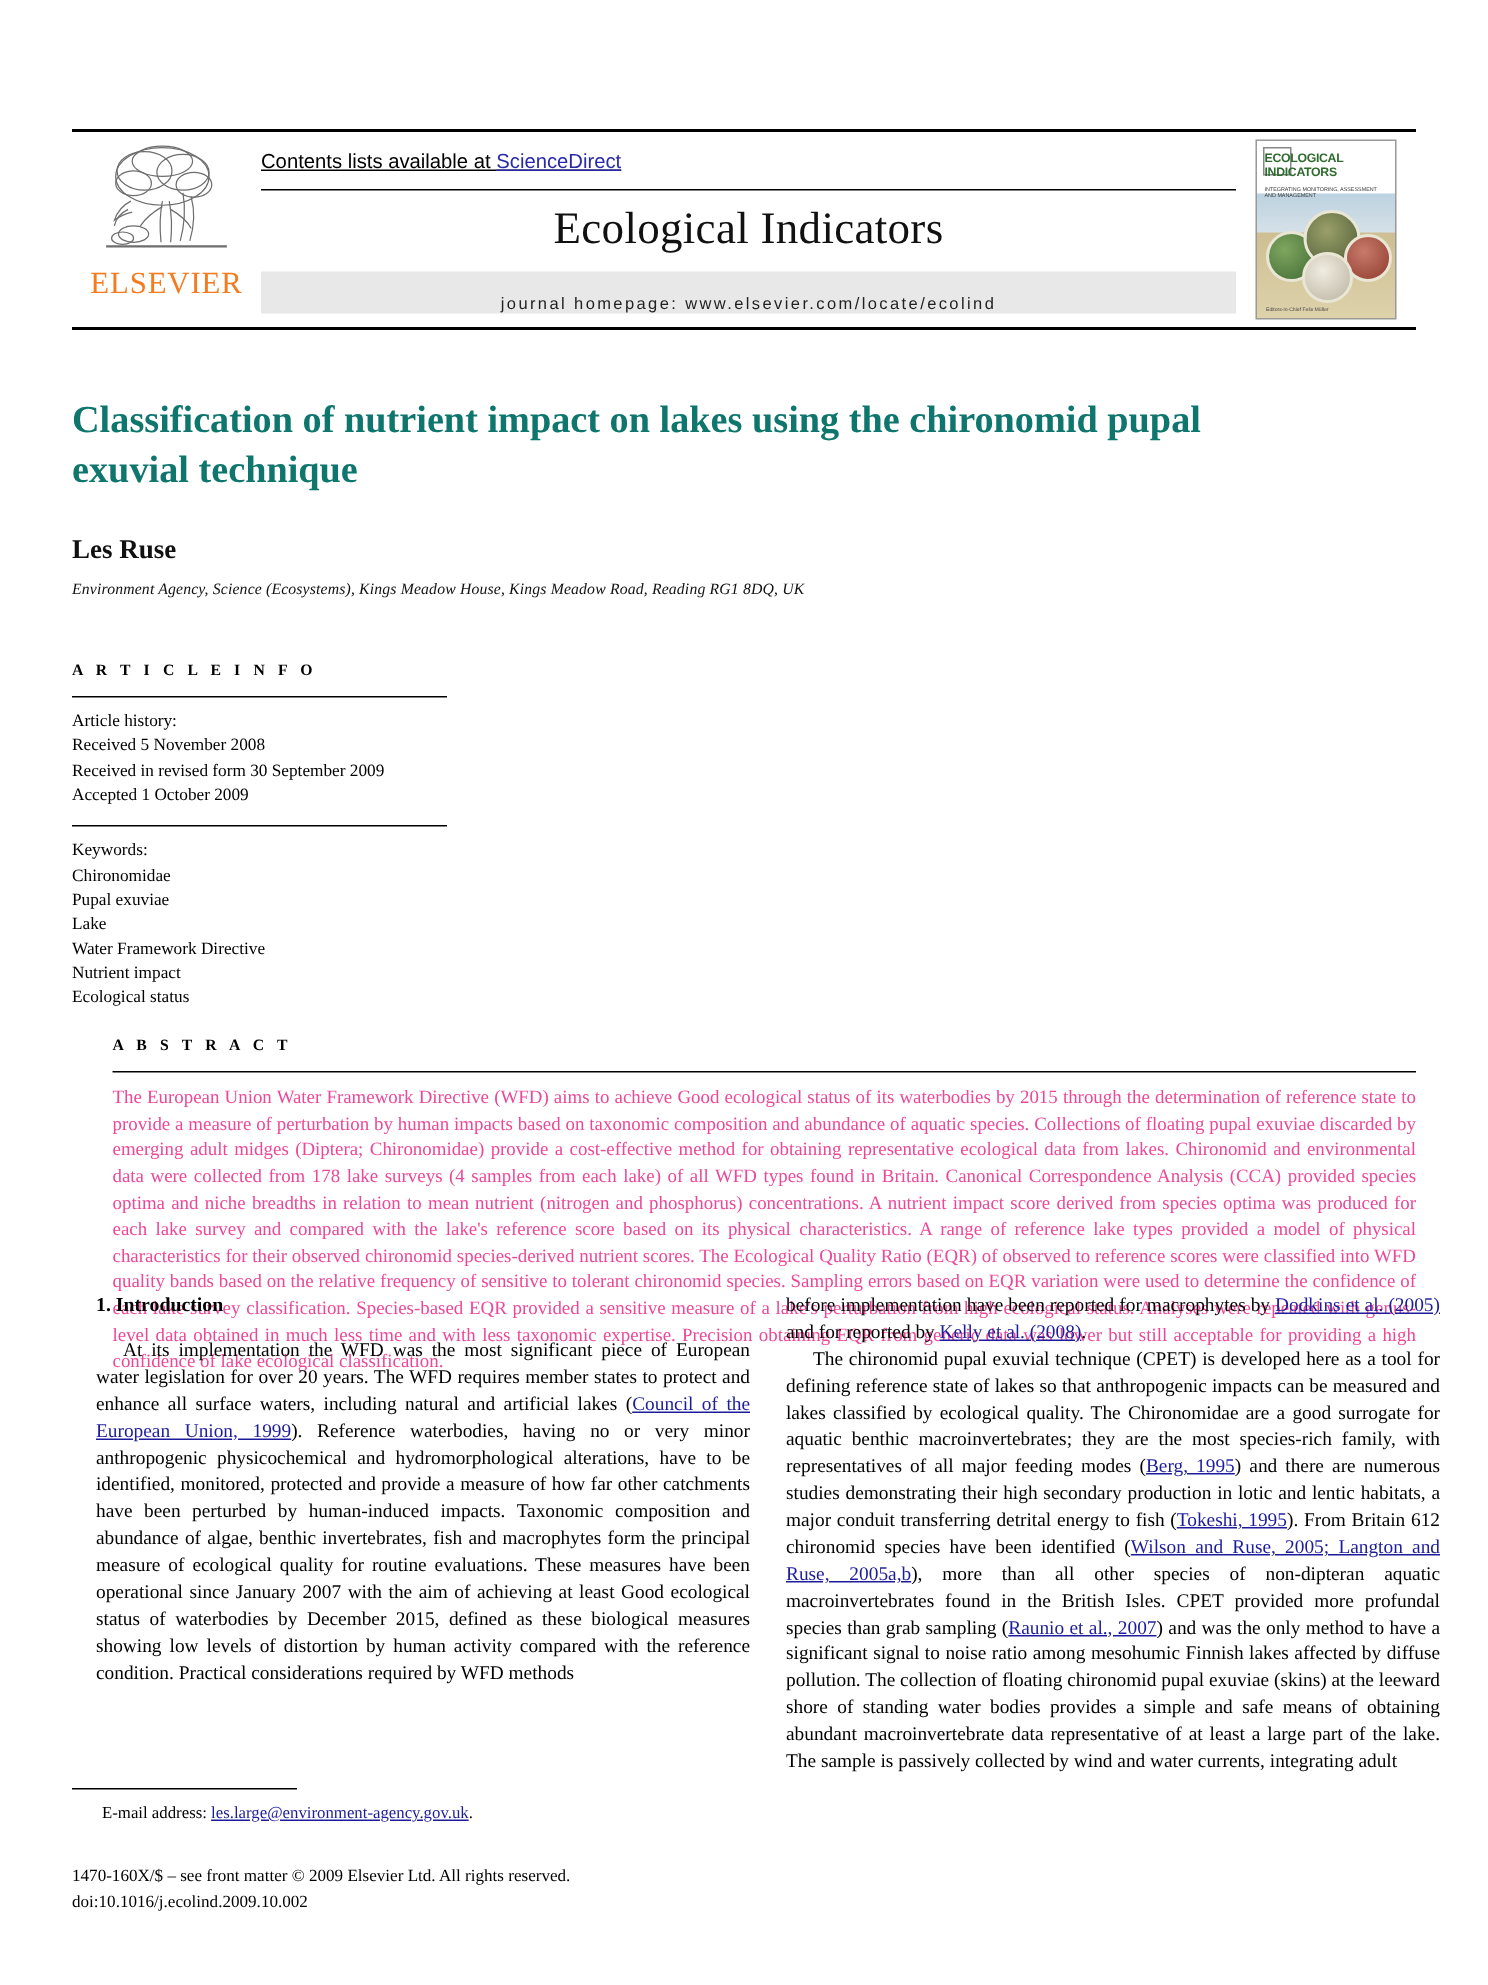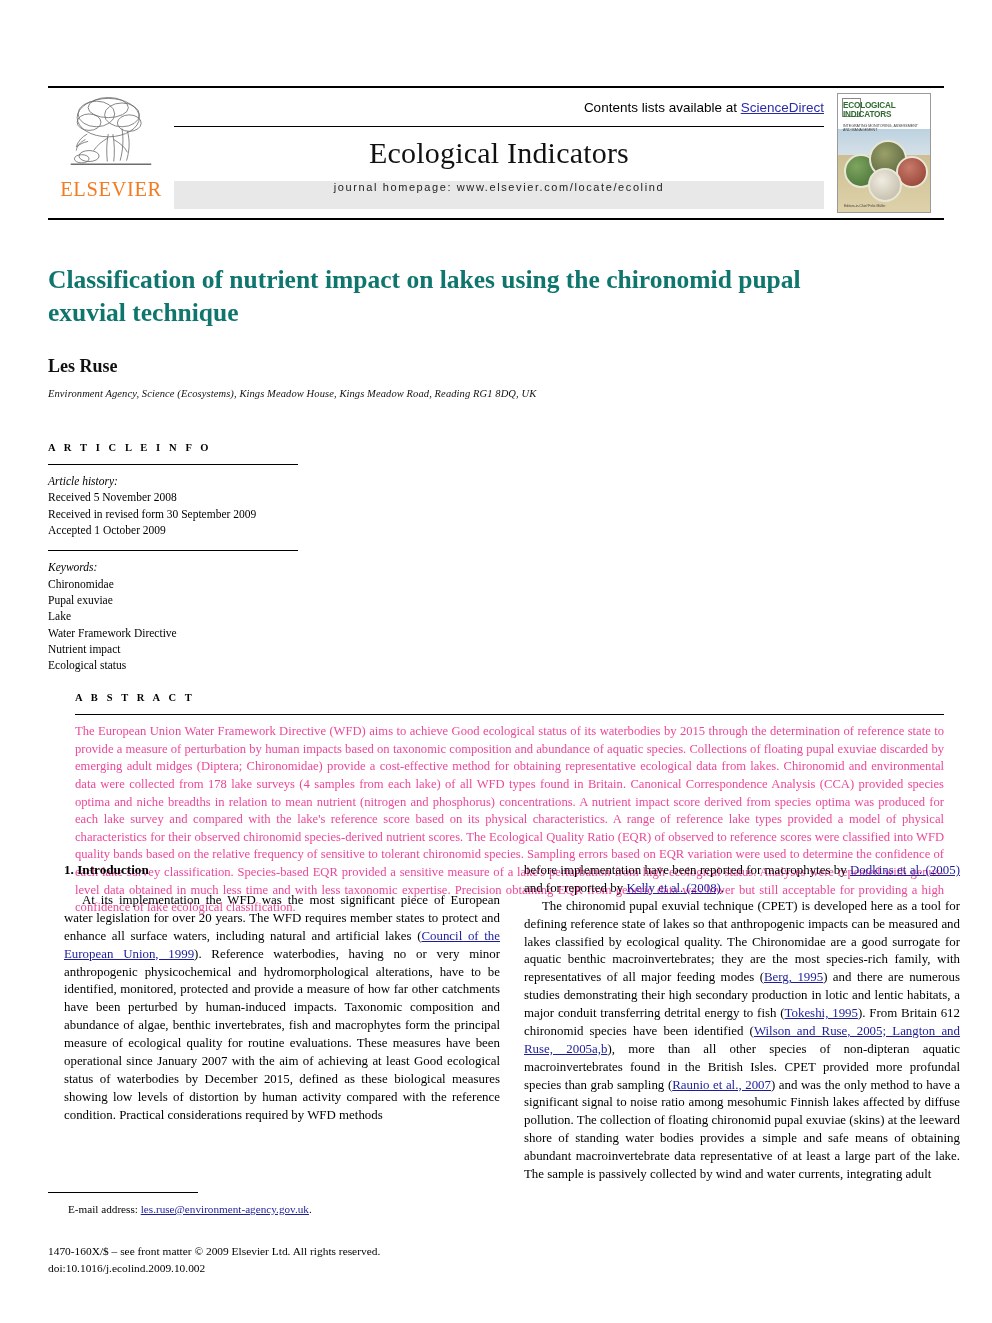--- a/index.html
+++ b/index.html
@@ -73,26 +73,27 @@
   }
   .center-cell {
     flex: 1 1 auto;
     display: flex;
     flex-direction: column;
     justify-content: flex-start;
     align-items: stretch;
     padding: 0;
   }
   .contents-line {
-    text-align: right;
+    text-align: left;
     font-family: "Liberation Sans", sans-serif;
     font-size: 13.5px;
     padding-top: 12px;
     padding-bottom: 11px;
     color: #000;
+    text-decoration: underline;
   }
   .contents-line .sd-link {
     color: #2a2aa8;
     font-family: "Liberation Sans", sans-serif;
   }
   .journal-title-band {
     border-top: 1px solid #000;
     text-align: center;
     padding-top: 9px;
     padding-bottom: 6px;
@@ -101,21 +102,21 @@
     font-family: "Liberation Serif", serif;
     font-size: 30px;
     letter-spacing: 0.2px;
     color: #111;
   }
   .homepage-band {
     background: #e8e8e8;
     margin-top: 5px;
     height: 28px;
     display: flex;
-    align-items: flex-start;
+    align-items: flex-end;
     justify-content: center;
   }
   .homepage-text {
     font-family: "Liberation Sans", sans-serif;
     font-size: 11px;
     letter-spacing: 1.6px;
     color: #222;
   }
   .cover-cell {
     width: 120px;
@@ -191,21 +192,20 @@
   }
   .rule {
     border-top: 1.6px solid #000;
     margin: 0 0 8px 0;
   }
   .rule-thin {
     border-top: 1.2px solid #000;
     margin: 12px 0 8px 0;
   }
   .info-sub {
-    font-style: italic;
     font-size: 11.5px;
     line-height: 1.42;
   }
   .info-line {
     font-size: 11.5px;
     line-height: 1.42;
   }
   .abstract-body {
     font-size: 12.6px;
     line-height: 1.40;
@@ -416,21 +416,21 @@
     </div>
 
     <div class="body-col right">
       <p class="para noindent"><span>before implementation have been reported for macrophytes by </span><a class="cite" href="#">Dodkins et al. (2005)</a><span> and for reported by </span><a class="cite" href="#">Kelly et al. (2008)</a><span>.</span></p>
       <p class="para"><span>The chironomid pupal exuvial technique (CPET) is developed here as a tool for defining reference state of lakes so that anthropogenic impacts can be measured and lakes classified by ecological quality. The Chironomidae are a good surrogate for aquatic benthic macroinvertebrates; they are the most species-rich family, with representatives of all major feeding modes (</span><a class="cite" href="#">Berg, 1995</a><span>) and there are numerous studies demonstrating their high secondary production in lotic and lentic habitats, a major conduit transferring detrital energy to fish (</span><a class="cite" href="#">Tokeshi, 1995</a><span>). From Britain 612 chironomid species have been identified (</span><a class="cite" href="#">Wilson and Ruse, 2005; Langton and Ruse, 2005a,b</a><span>), more than all other species of non-dipteran aquatic macroinvertebrates found in the British Isles. CPET provided more profundal species than grab sampling (</span><a class="cite" href="#">Raunio et al., 2007</a><span>) and was the only method to have a significant signal to noise ratio among mesohumic Finnish lakes affected by diffuse pollution. The collection of floating chironomid pupal exuviae (skins) at the leeward shore of standing water bodies provides a simple and safe means of obtaining abundant macroinvertebrate data representative of at least a large part of the lake. The sample is passively collected by wind and water currents, integrating adult</span></p>
     </div>
   </div>
 
   <div class="footnote">
     <div class="footnote-rule"></div>
-    <div class="footnote-text"><span>E-mail address:</span> <a class="cite" href="#">les.ruse@environment-agency.gov.uk</a><span>.</span></div>
+    <div class="footnote-text"><span>E-mail address:</span> <a class="cite" href="#">les.large@environment-agency.gov.uk</a><span>.</span></div>
   </div>
 
   <div class="colophon">
     <span>1470-160X/$ – see front matter © 2009 Elsevier Ltd. All rights reserved.</span>
     <span class="doi">doi:10.1016/j.ecolind.2009.10.002</span>
   </div>
 
 </div>
 
 </body></html>

